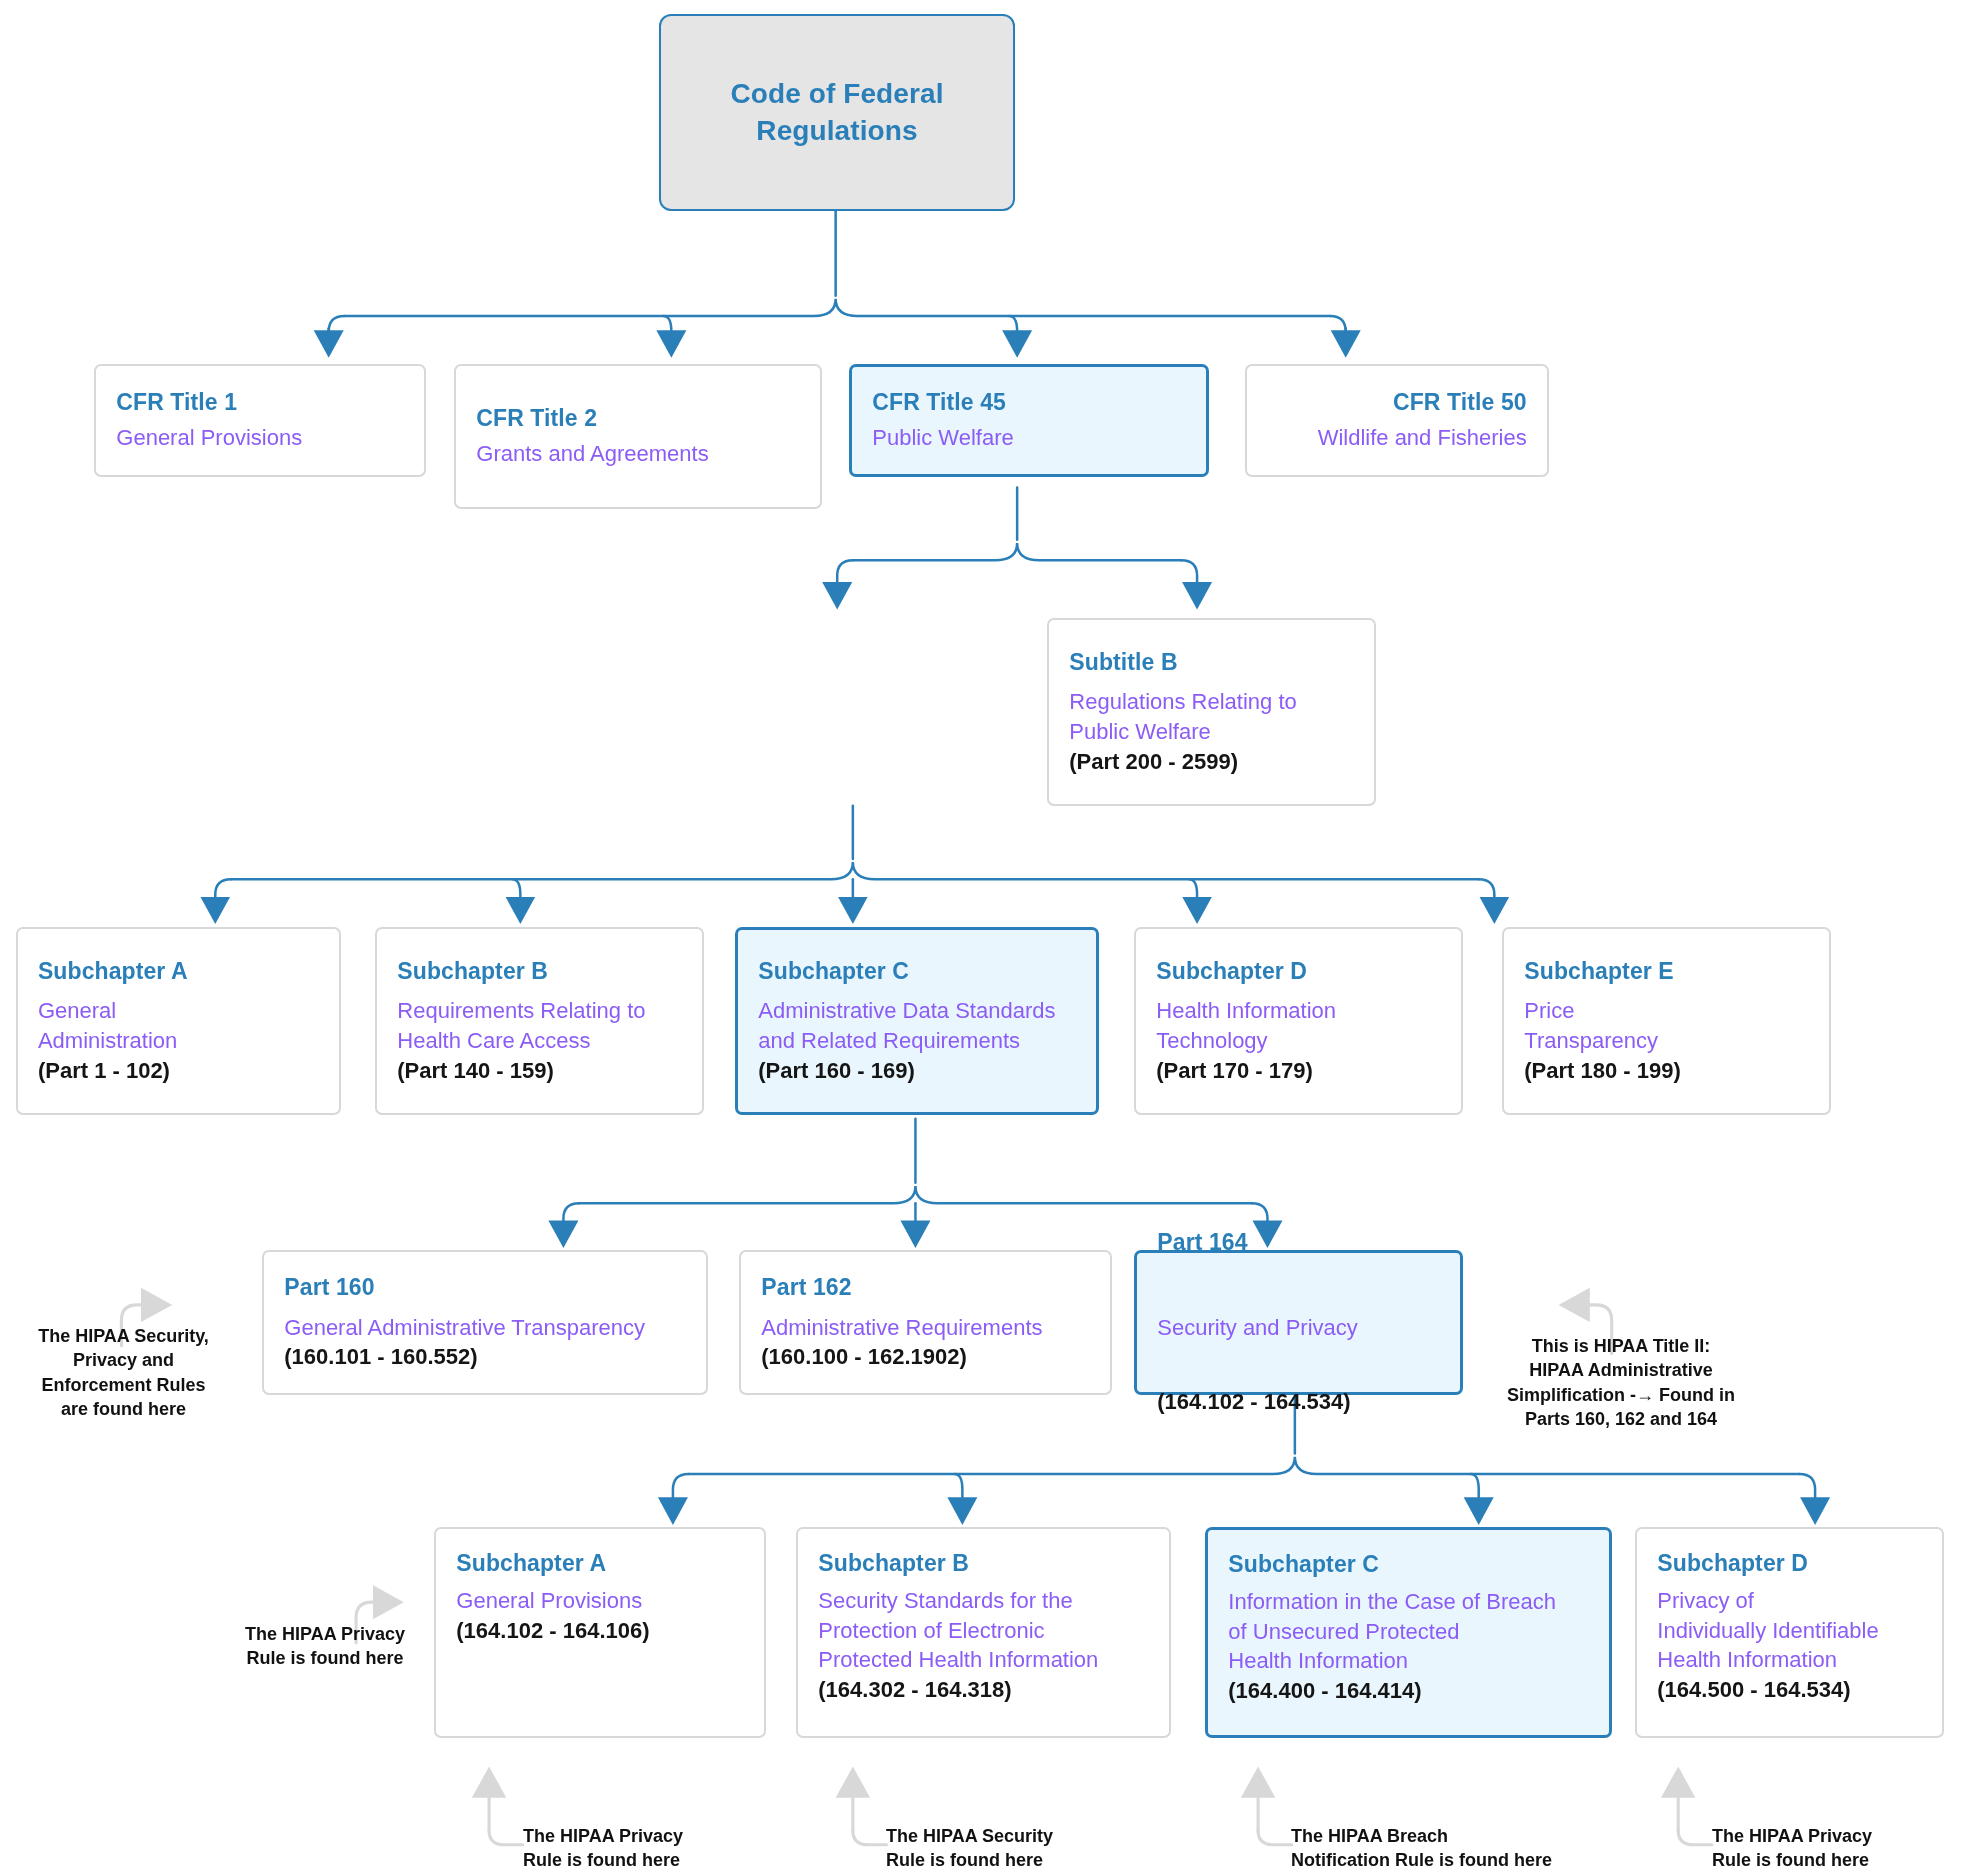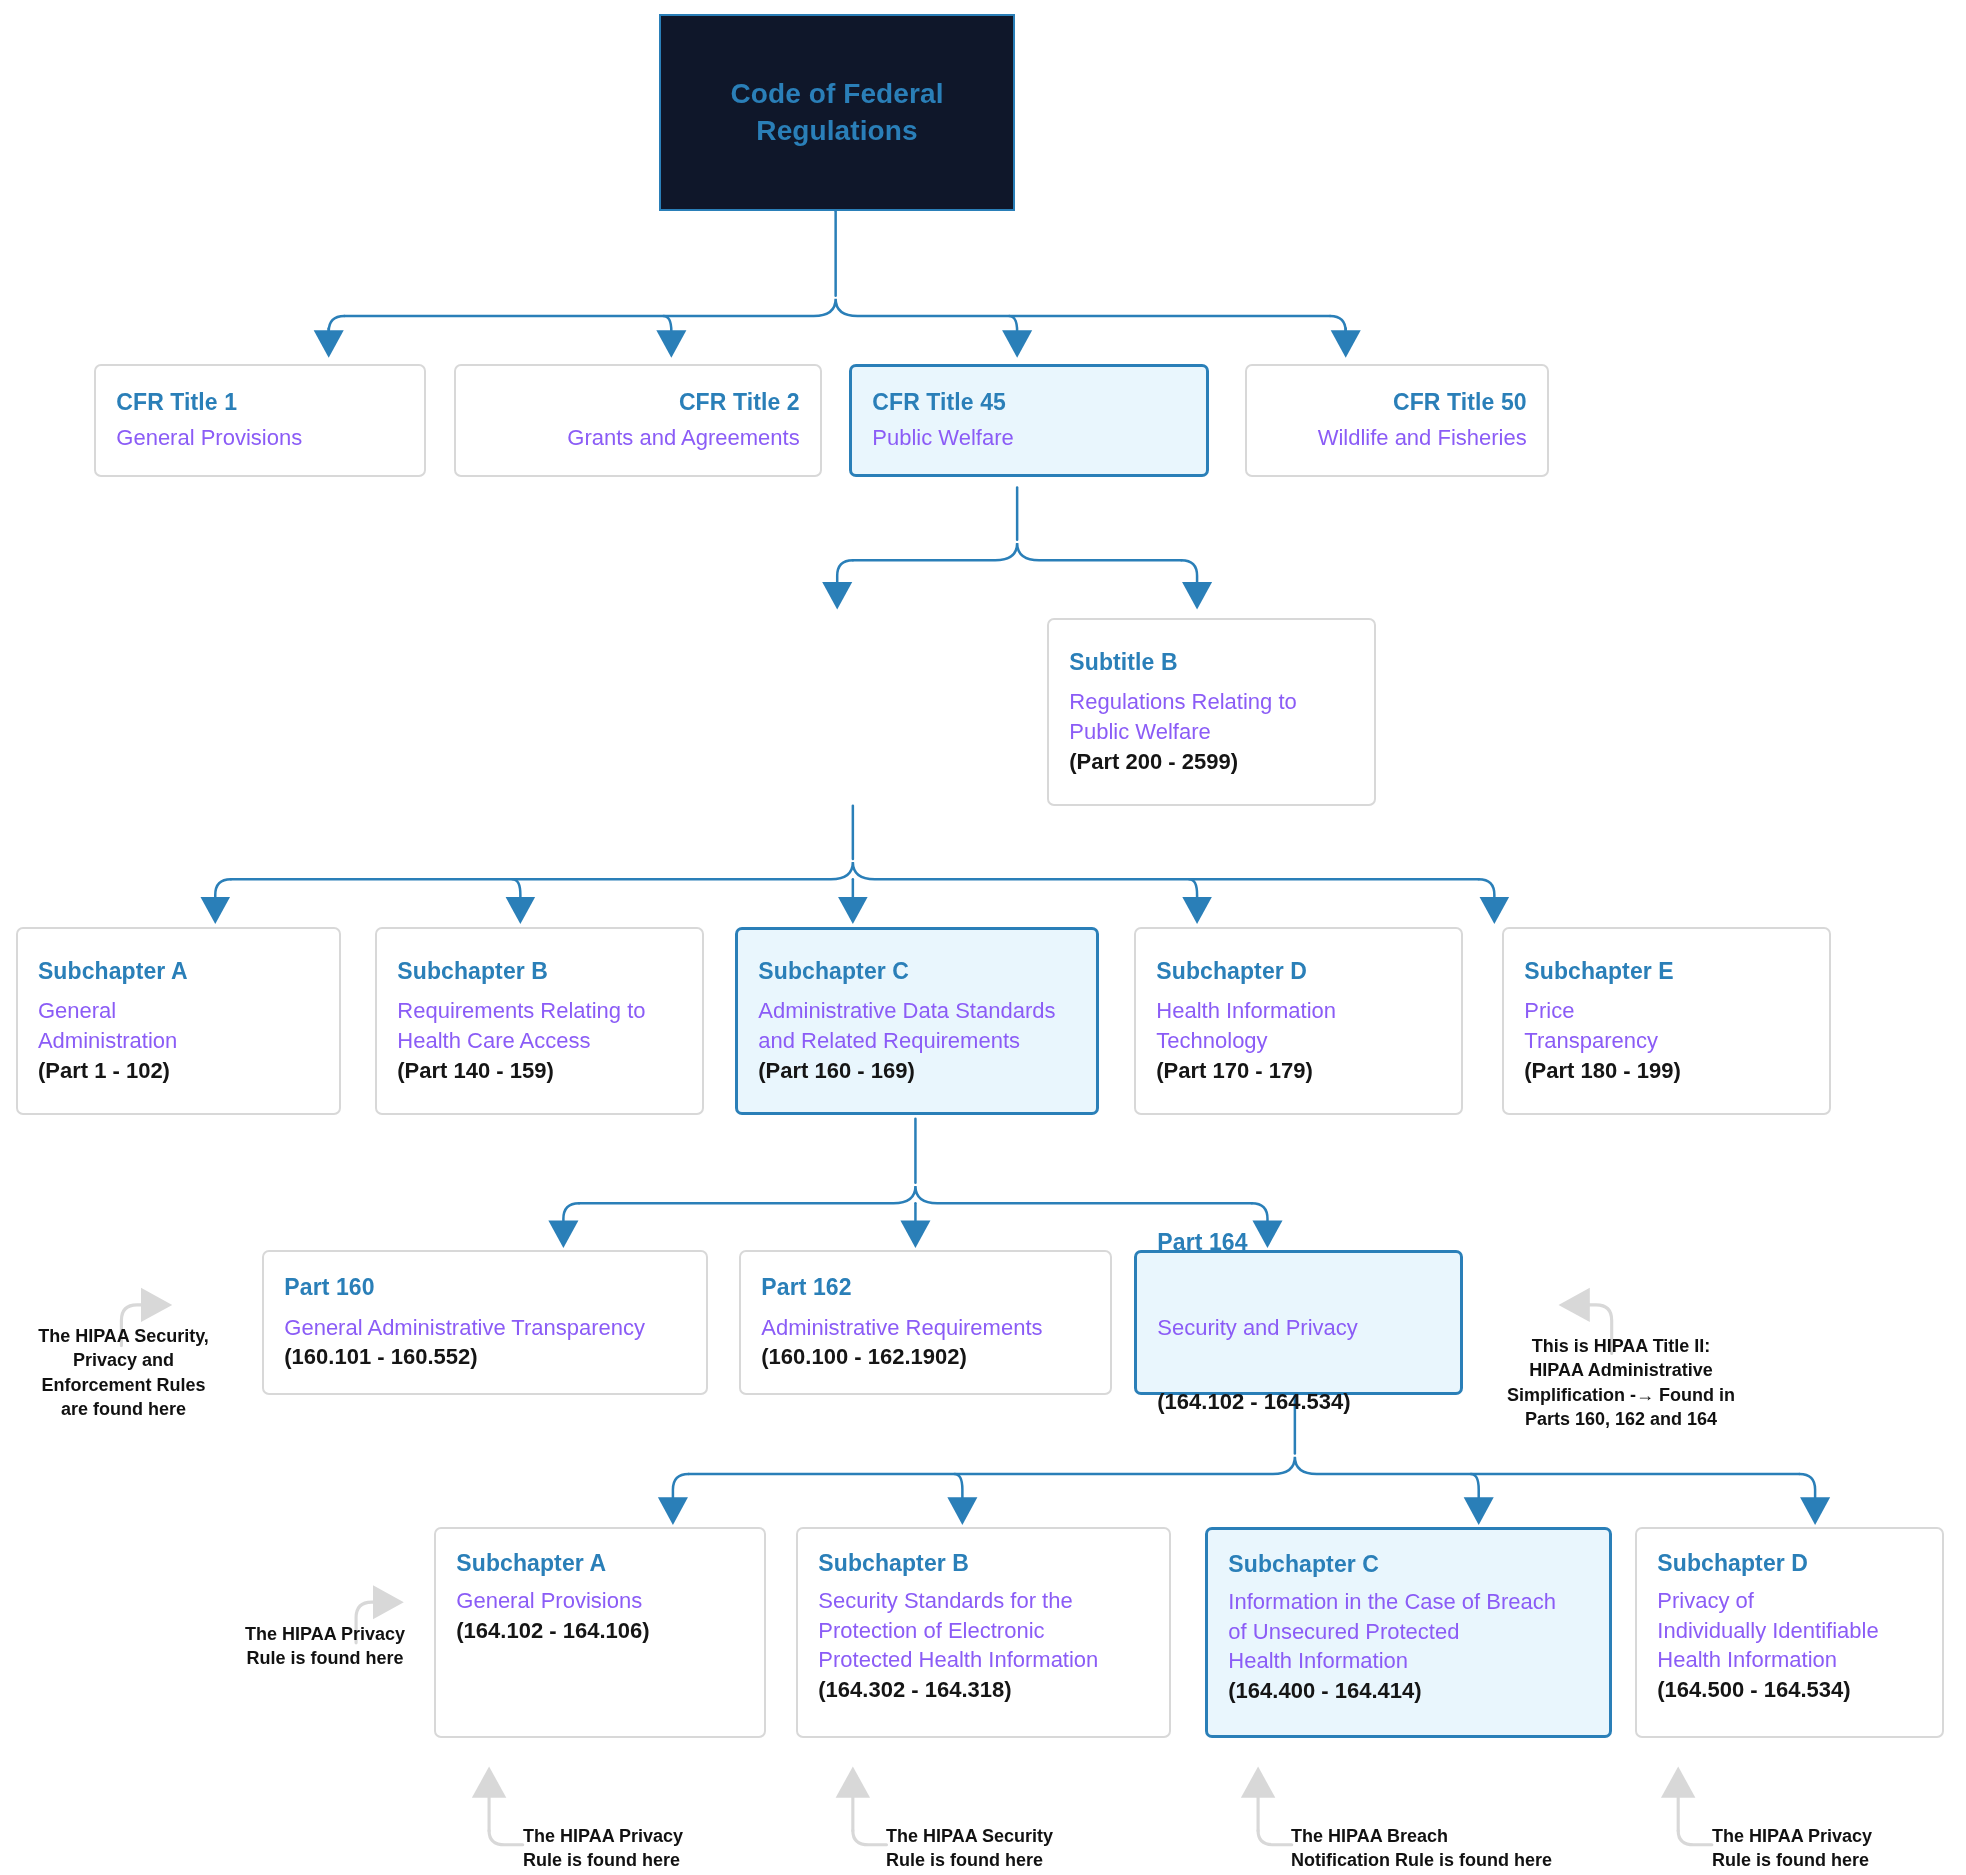--- a/index.html
+++ b/index.html
@@ -56,22 +56,22 @@
     font-weight:bold;
     font-size:22px;
     line-height:1.35;
     margin:0;
   }
   
   .node.root{
     align-items:center;
     justify-content:center;
     border:2.3px solid #2a7fb8;
-    border-radius:0;
-    background:#0f172a;
+    border-radius:12px;
+    background:#e5e5e5;
   }
   .node.root .ttl{
     font-size:28px;
     text-align:center;
     margin:0;
     line-height:1.3;
   }
   
   .node.tight .ttl{margin-bottom:11px;}
   .node.flat{justify-content:flex-start;padding-top:20.3px;}
@@ -162,21 +162,21 @@
       <span>Code of Federal</span><br>
       <span>Regulations</span>
     </div>
   </div>
 
   <div class="node two" style="left:94px;top:364px;width:332px;height:113px;">
     <div class="ttl">CFR Title 1</div>
     <div class="sub">General Provisions</div>
   </div>
 
-  <div class="node two" style="left:454px;top:364px;width:368px;height:113px;text-align:right;">
+  <div class="node two" style="left:454px;top:364px;width:368px;height:145px;">
     <div class="ttl">CFR Title 2</div>
     <div class="sub">Grants and Agreements</div>
   </div>
 
   <div class="node two hl" style="left:849px;top:364px;width:360px;height:113px;">
     <div class="ttl">CFR Title 45</div>
     <div class="sub">Public Welfare</div>
   </div>
 
   <div class="node two" style="left:1245px;top:364px;width:304px;height:113px;align-items:flex-end;">

